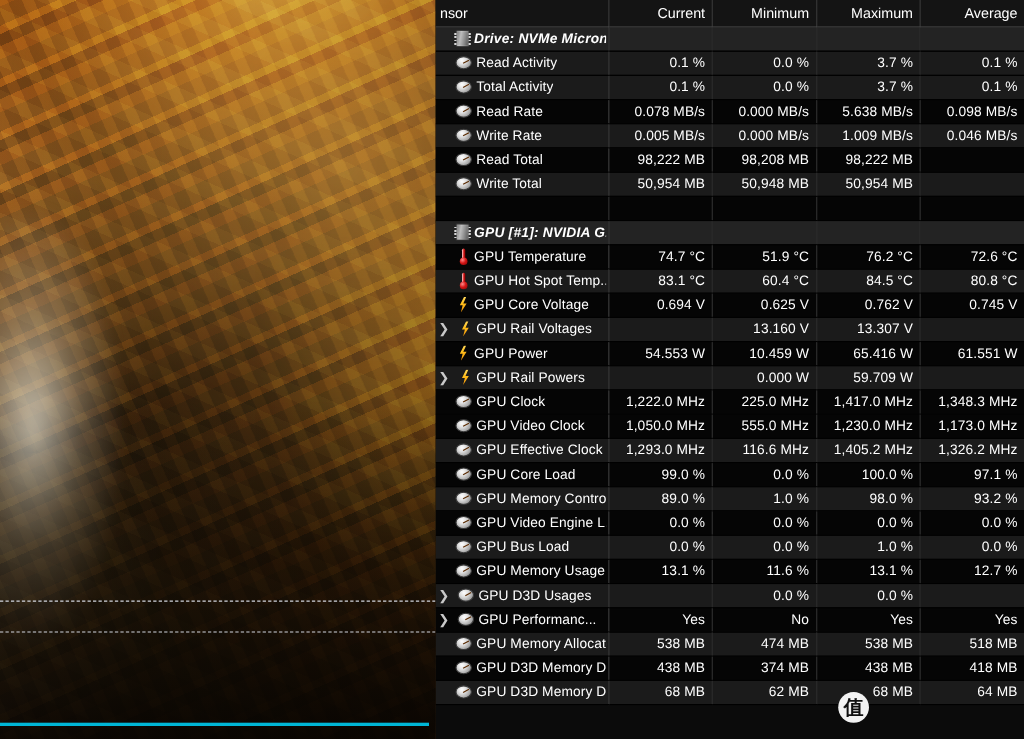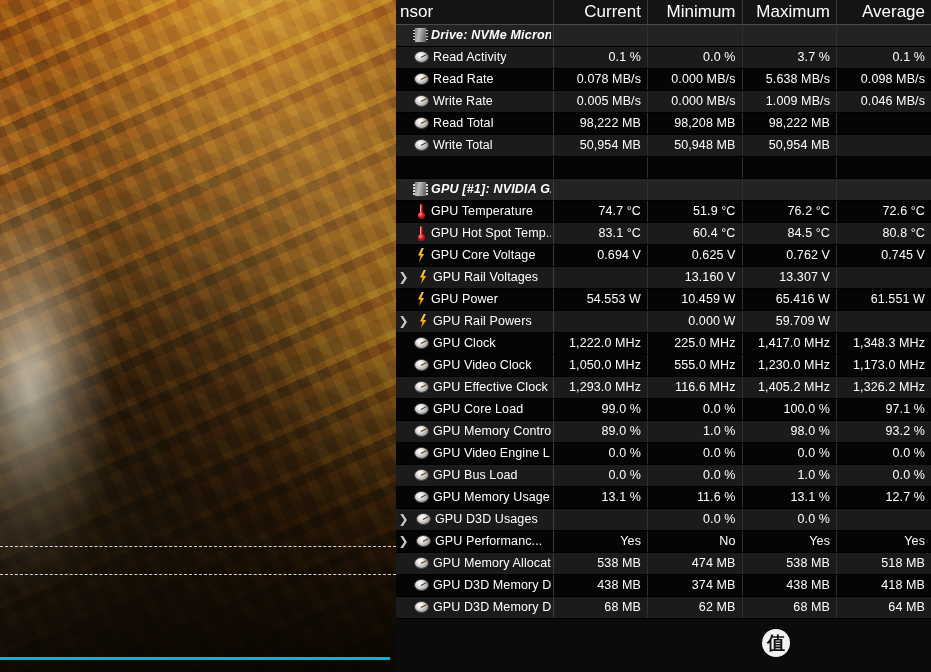--- a/index.html
+++ b/index.html
@@ -94,21 +94,21 @@
     table-layout: fixed;
   }
   table.sensors col.c-name { width: 157px; }
   table.sensors col.c-val  { width: 94.5px; }
 
   thead th {
     height: 24px;
     background: #141414;
     color: #ffffff;
     font-weight: normal;
-    font-size: 17px;
+    font-size: 13px;
     border-right: 1px solid #3a3a3a;
     border-bottom: 1px solid #4a4a4a;
     padding: 0 6px;
     text-align: right;
     white-space: nowrap;
   }
   thead th.name-col { text-align: left; padding-left: 4px; }
   thead th:last-child { border-right: none; margin-left: 24px; }
 
   tbody tr { height: 21px; }
@@ -290,20 +290,33 @@
                 <span class="ico chev-spacer"></span>
                 <span class="ico gauge"></span>
                 <span class="lbl">Read Activity</span>
               </div>
             </td>
             <td>0.1 %</td>
             <td>0.0 %</td>
             <td>3.7 %</td>
             <td>0.1 %</td>
           </tr>
+          <tr class="odd">
+            <td class="name">
+              <div class="ncell">
+                <span class="ico chev-spacer"></span>
+                <span class="ico gauge"></span>
+                <span class="lbl">Total Activity</span>
+              </div>
+            </td>
+            <td>0.1 %</td>
+            <td>0.0 %</td>
+            <td>3.7 %</td>
+            <td>0.1 %</td>
+          </tr>
           <tr class="even">
             <td class="name">
               <div class="ncell">
                 <span class="ico chev-spacer"></span>
                 <span class="ico gauge"></span>
                 <span class="lbl">Read Rate</span>
               </div>
             </td>
             <td>0.078 MB/s</td>
             <td>0.000 MB/s</td>

